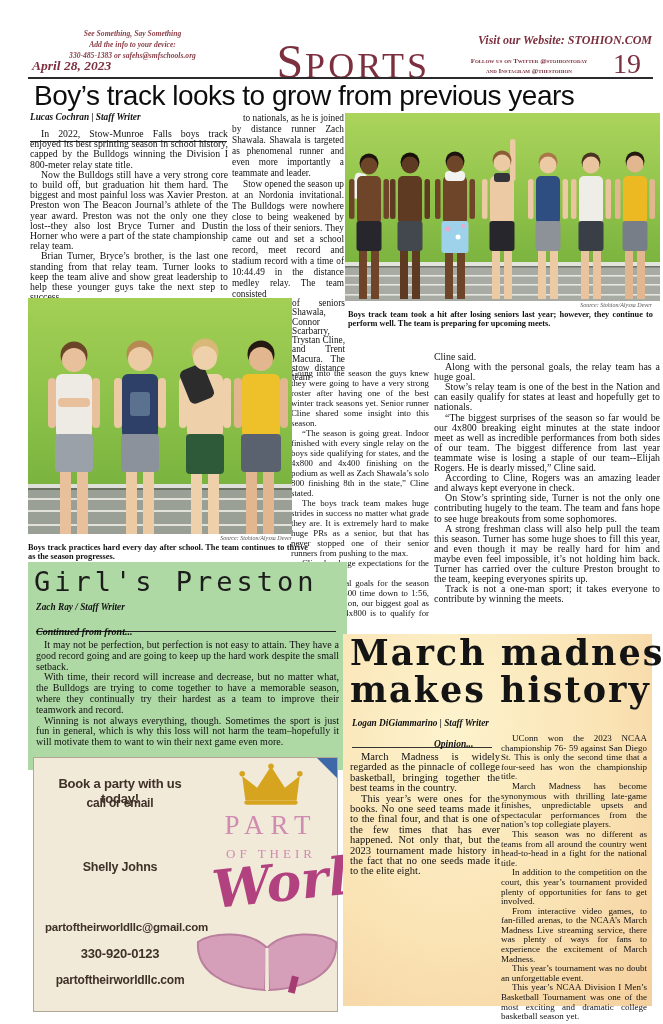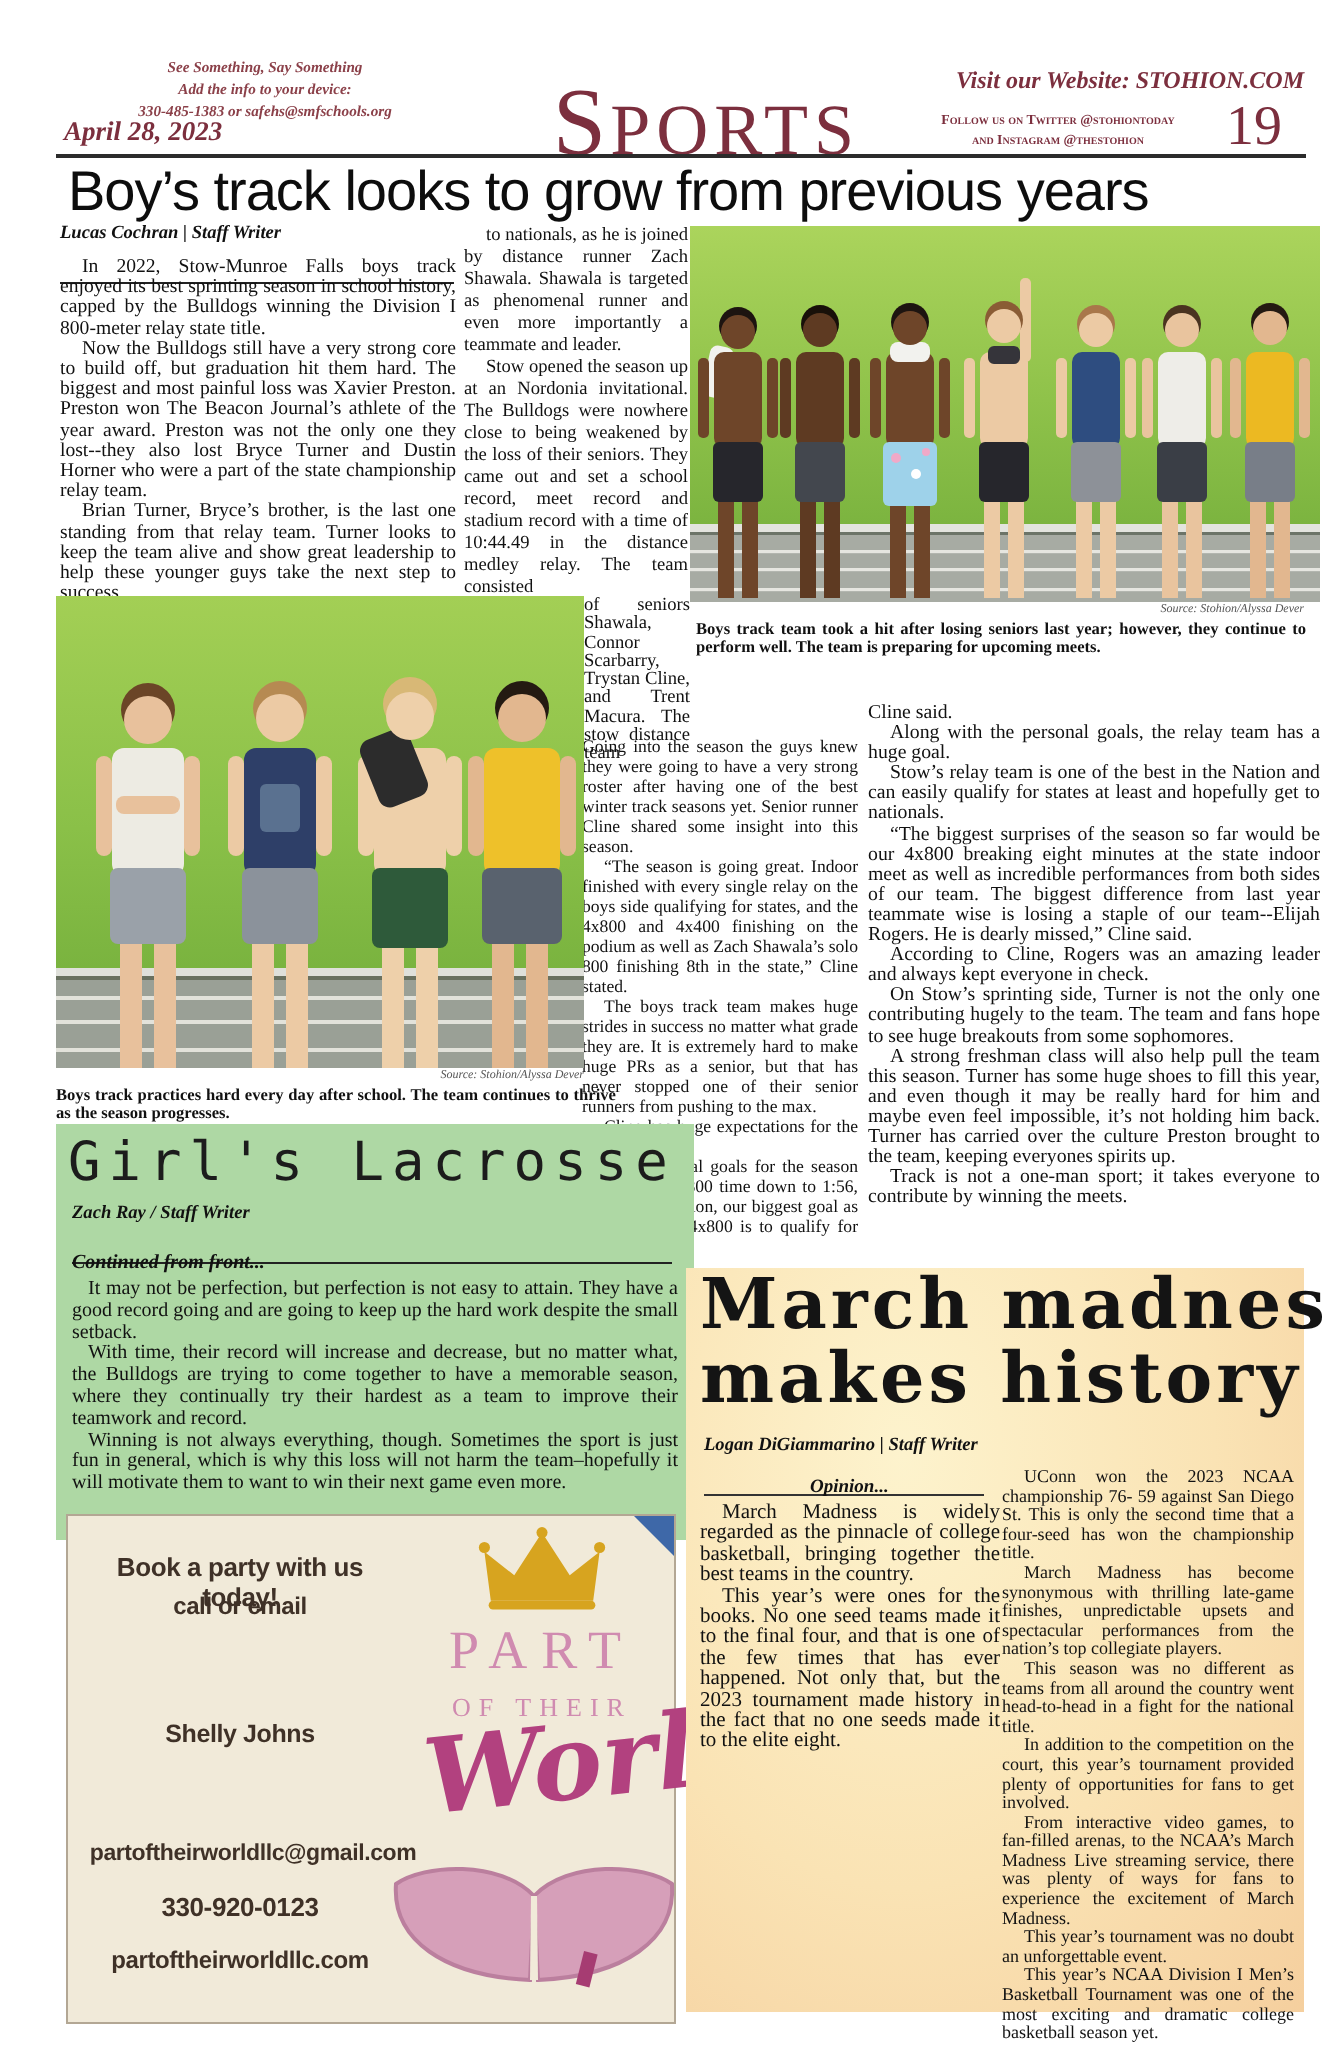--- a/index.html
+++ b/index.html
@@ -26,21 +26,21 @@
   .continued{font-size:10px;font-weight:bold;font-style:italic;}
   .lax-body p{margin:0;text-indent:8px;text-align:justify;}
   .adbox{background:#f1ead9;border:1px solid #b3a794;}
   .adtext{font-family:"Liberation Sans",sans-serif;font-weight:bold;color:#3f3127;text-align:center;letter-spacing:-0.2px;}
   .corner-tri{width:0;height:0;border-top:20px solid #3e68a8;border-left:20px solid transparent;}
   .brand-part{font-size:27px;letter-spacing:7px;color:#d08bb0;text-align:center;font-family:"Liberation Serif",serif;}
   .brand-of{font-size:13px;letter-spacing:4px;color:#d08bb0;text-align:center;}
   .brand-world{font-family:"DejaVu Serif",serif;font-style:italic;font-weight:bold;font-size:52px;color:#b2417f;transform:rotate(-6deg);}
   .yellowpanel{background:radial-gradient(ellipse at 35% 25%, #fdf3cd 0%, #fae3b4 55%, #f5cf9e 100%);}
   .mad-title{font-family:"DejaVu Serif",serif;font-weight:bold;font-size:35px;letter-spacing:2px;line-height:37px;color:#141414;white-space:nowrap;}
-  .opinion{font-size:9.5px;font-weight:bold;font-style:italic;}
+  .opinion{font-size:9.5px;font-weight:bold;font-style:italic;margin-left:29px;}
   svg{display:block;}
 </style>
 </head>
 <body>
 
 <div class="page">
 
   <div class="abs psa" style="left:40px;top:28px;width:185px;">
     <div>See Something, Say Something</div>
     <div>Add the info to your device:</div>
@@ -266,21 +266,21 @@
         <circle cx="233" cy="56" r="13.5" fill="#241a12"></circle>
           <circle cx="233" cy="61" r="12" fill="#e2b78f"></circle>
         <rect x="213" y="136" width="40" height="38" rx="4" fill="#59626e"></rect>
       </g>
     </svg>
   </div>
   <div class="abs credit" style="left:60px;top:535px;width:232px;">Source: Stohion/Alyssa Dever</div>
   <div class="abs caption" style="left:28px;top:543px;width:280px;">Boys track practices hard every day after school. The team continues to thrive as the season progresses.</div>
 
   <div class="abs greenpanel" style="left:28px;top:562px;width:319px;height:208px;">
-    <div class="abs lax-title" style="left:6px;top:4px;">Girl's Lacrosse</div>
+    <div class="abs lax-title" style="left:6px;top:4px;">Girl's Preston</div>
     <div class="abs byline" style="left:8px;top:40px;width:300px;border-bottom-width:1.5px;">Zach Ray / Staff Writer</div>
     <div class="abs continued" style="left:8px;top:64px;">Continued from front...</div>
     <div class="abs lax-body" style="left:8px;top:78px;width:303px;font-size:10px;line-height:10.8px;">
         <p>It may not be perfection, but perfection is not easy to attain. They have a good record going and are going to keep up the hard work despite the small setback.</p>
         <p>With time, their record will increase and decrease, but no matter what, the Bulldogs are trying to come together to have a memorable season, where they continually try their hardest as a team to improve their teamwork and record.</p>
         <p>Winning is not always everything, though. Sometimes the sport is just fun in general, which is why this loss will not harm the team–hopefully it will motivate them to want to win their next game even more.</p>
       </div>
   </div>
 
   <div class="abs adbox" style="left:33px;top:757px;width:303px;height:253px;">

